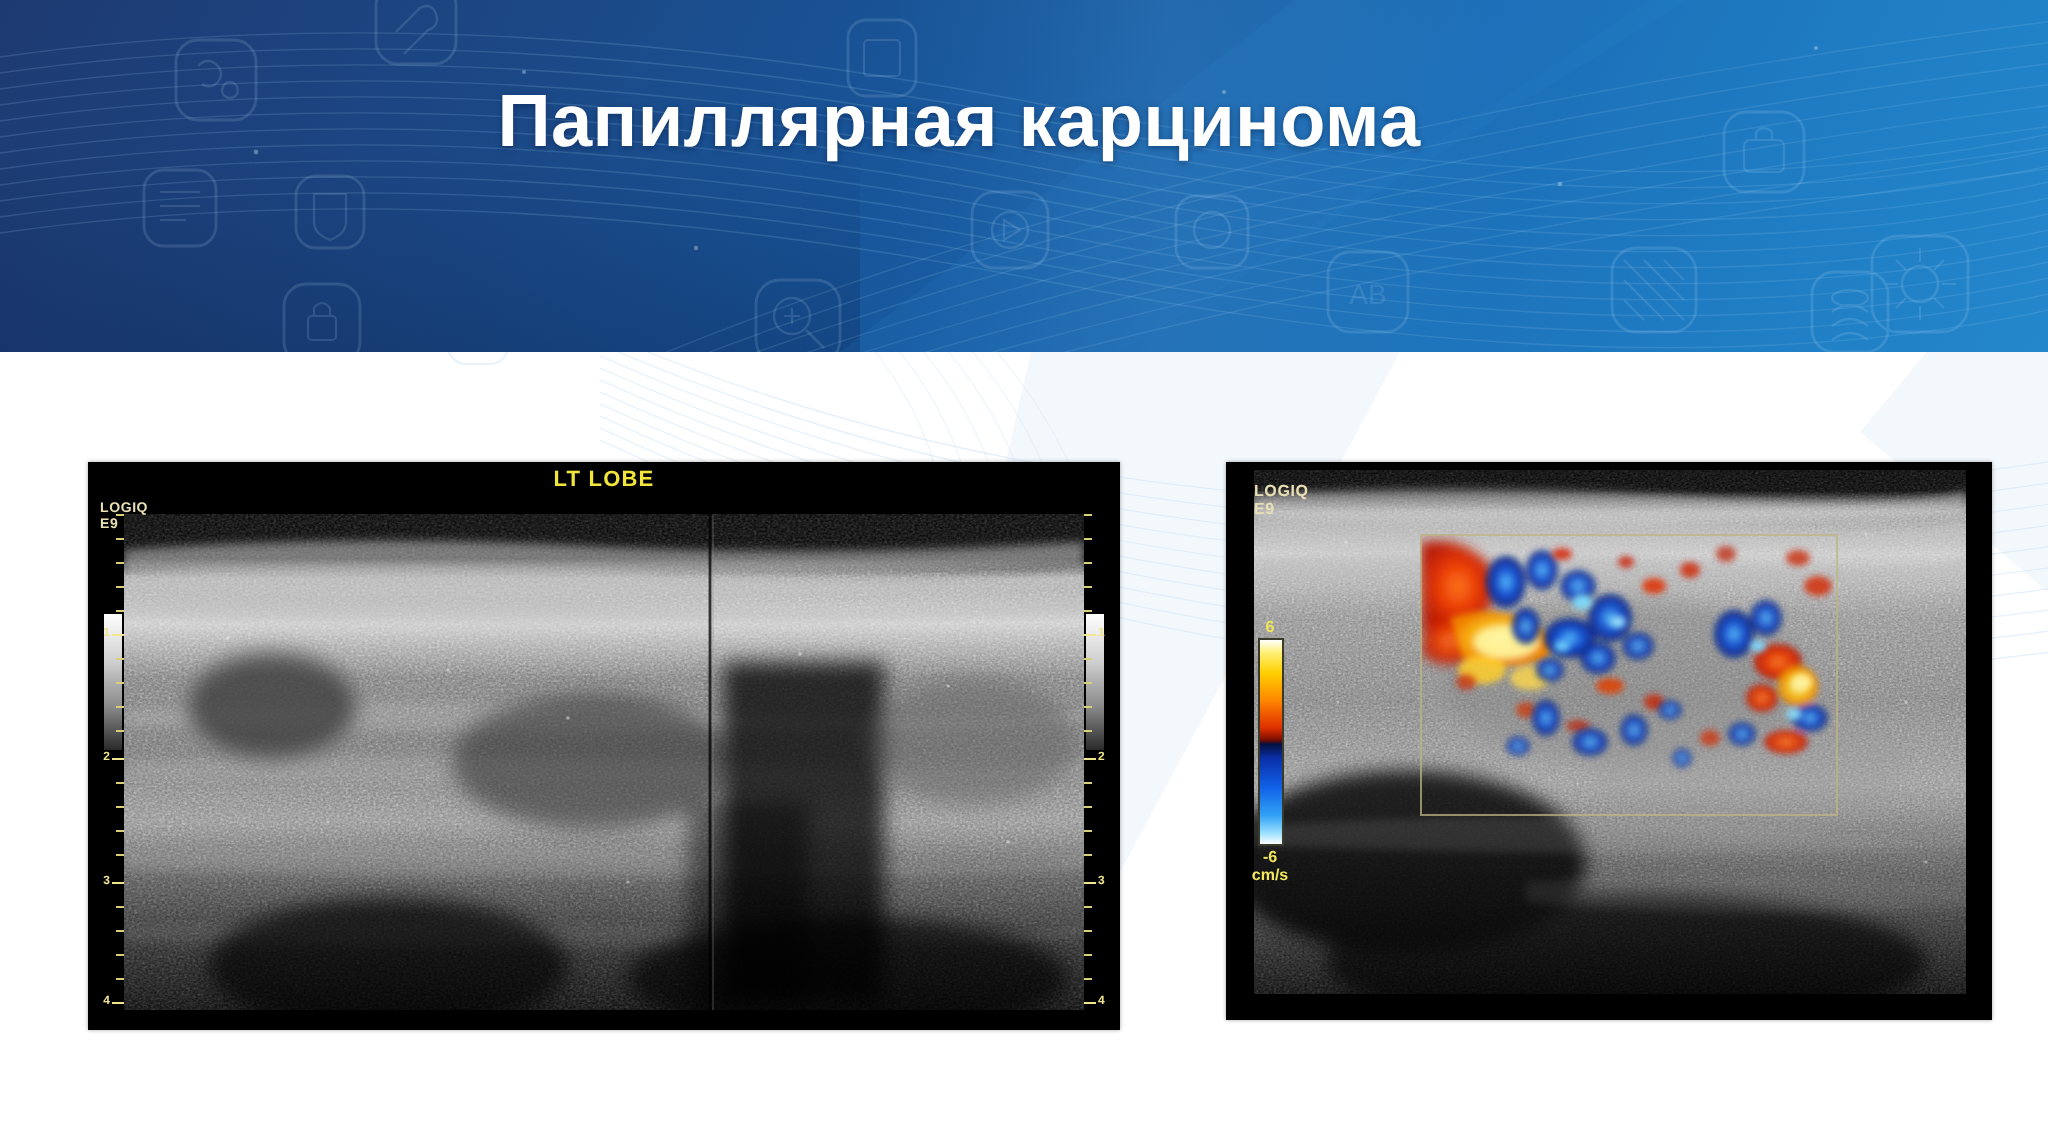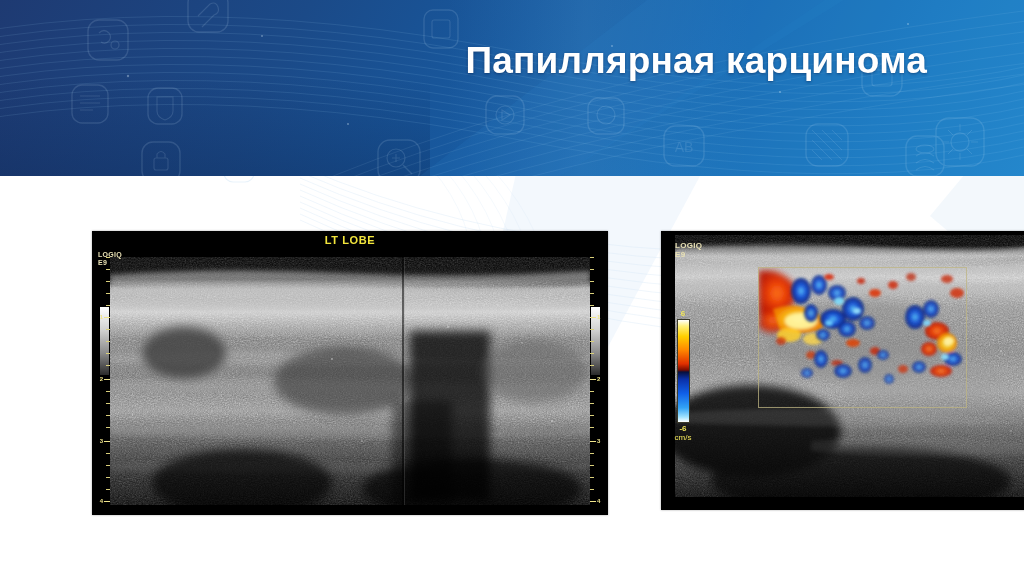--- a/index.html
+++ b/index.html
@@ -61,24 +61,24 @@
   }
   .hdr-svg, .body-svg {
     position: absolute;
     left: 0; top: 0;
     pointer-events: none;
   }
 
   
   #title-block {
     position: absolute;
-    left: 2px;
+    left: 17px;
     top: 38px;
     width: 925px;
-    text-align: right;
+    text-align: center;
     z-index: 6;
   }
   .title-line {
     display: block;
     color: #ffffff;
     font-size: 37px;
     font-weight: bold;
     line-height: 45px;
     letter-spacing: 0.2px;
     text-shadow: 0 1px 3px rgba(0,20,60,0.45);
@@ -94,21 +94,20 @@
     overflow: hidden;
     background: #ffffff;
   }
 
   
   .us-frame {
     position: absolute;
     background: #4d7c0f;
     overflow: hidden;
     box-shadow: 0 0 2px rgba(0,0,0,0.35);
-    margin-left: 48px;
   }
   #us-left {
     left: 44px;
     top: 231px;
     width: 516px;
     height: 284px;
   }
   #us-right {
     left: 613px;
     top: 231px;
@@ -223,21 +222,21 @@
       #0a2fa8 58%,
       #1060e8 72%,
       #32a2f5 86%,
       #9fe2ff 95%,
       #ffffff 100%);
     border: 1px solid #3a3a2a;
   }
   #doppler-units {
     color: #f2e75a;
     font-size: 8px;
-    font-weight: normal;
+    font-weight: bold;
     line-height: 9px;
     display: block;
   }
 
   
   #roi-box {
     position: absolute;
     left: 97px;
     top: 36px;
     width: 207px;

